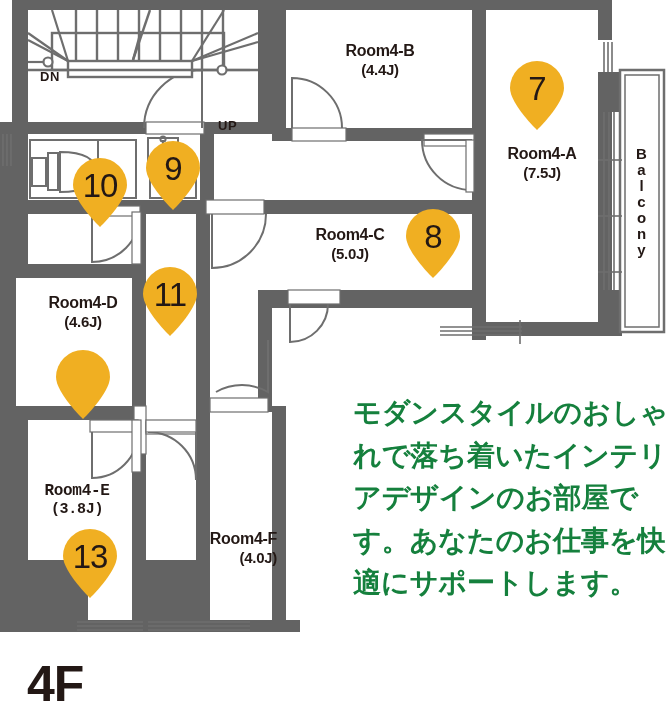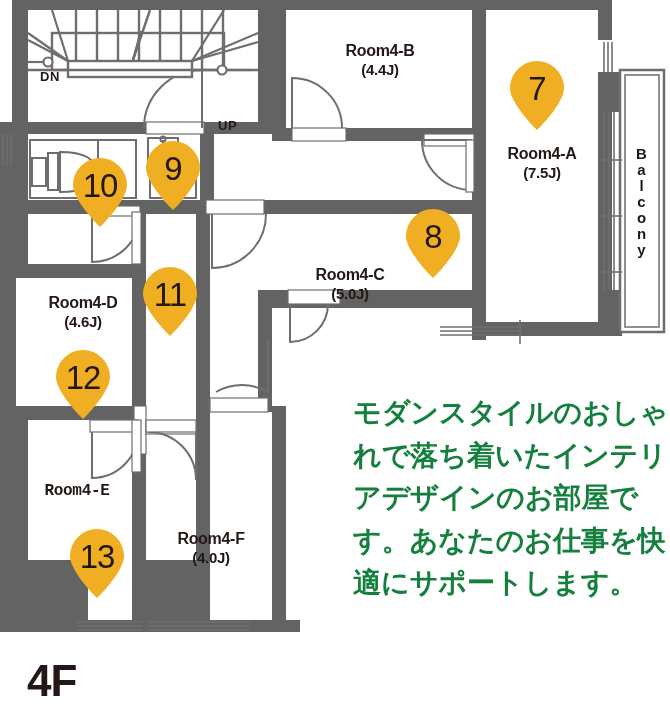--- a/index.html
+++ b/index.html
@@ -105,21 +105,21 @@
     letter-spacing: 0px;
     font-family: "DejaVu Sans", "Liberation Sans", sans-serif;
     margin-left: 33px;
   }
 
   
   #floor-label {
     position: absolute;
     left: 27px;
     top: 659px;
-    font-size: 44px;
+    font-size: 50px;
     font-weight: bold;
     color: #231815;
     letter-spacing: -1px;
     line-height: 1;
   }
 </style>
 </head>
 <body>
 
 <div id="plan-root">
@@ -380,35 +380,36 @@
   <div class="room-label" style="left:300px; top:42px; width:160px;">
     <span class="rl-name">Room4-B</span>
     <span class="rl-area">(4.4J)</span>
   </div>
 
   <div class="room-label" style="left:482px; top:145px; width:120px;">
     <span class="rl-name">Room4-A</span>
     <span class="rl-area">(7.5J)</span>
   </div>
 
-  <div class="room-label" style="left:290px; top:226px; width:120px;margin-top:40px;">
+  <div class="room-label" style="left:290px; top:226px; width:120px;">
     <span class="rl-name">Room4-C</span>
     <span class="rl-area">(5.0J)</span>
   </div>
 
   <div class="room-label" style="left:28px; top:294px; width:110px;">
     <span class="rl-name">Room4-D</span>
     <span class="rl-area">(4.6J)</span>
   </div>
 
   <div class="room-label" style="left:22px; top:482px; width:110px;font-family:Liberation Mono, monospace;">
     <span class="rl-name">Room4-E</span>
-  </div>
-
-  <div class="room-label" style="left:156px; top:530px; width:110px;">
+    <span class="rl-area">(3.8J)</span>
+  </div>
+
+  <div class="room-label" style="left:167px; top:530px; width:110px;text-align:right;">
     <span class="rl-name">Room4-F</span>
     <span class="rl-area">(4.0J)</span>
   </div>
 
   <div class="balcony-label" style="left:633px; top:145px;">Balcony</div>
 
   <div class="dir-label" style="left:40px; top:69px;text-align:center;">DN</div>
   <div class="dir-label" style="left:218px; top:78px;margin-top:40px;">UP</div>
 
   <div class="pin" style="left:508px; top:60px;">
@@ -443,24 +444,23 @@
     <svg class="pin-shape" viewBox="0 0 58 70">
       <path d="M29 70 C 29 70 2 44 2 28 A 27 27 0 1 1 56 28 C 56 44 29 70 29 70 Z" fill="#F0AF22"></path>
     </svg>
     <div class="pin-num">11</div>
   </div>
 
   <div class="pin" style="left:54px; top:349px;">
     <svg class="pin-shape" viewBox="0 0 58 70">
       <path d="M29 70 C 29 70 2 44 2 28 A 27 27 0 1 1 56 28 C 56 44 29 70 29 70 Z" fill="#F0AF22"></path>
     </svg>
-    <div class="pin-num">12</div>
-  </div>
-
-  <div class="pin" style="left:68px; top:528px;">
+  </div>
+
+  <div class="pin" style="left:61px; top:528px;">
     <svg class="pin-shape" viewBox="0 0 58 70">
       <path d="M29 70 C 29 70 2 44 2 28 A 27 27 0 1 1 56 28 C 56 44 29 70 29 70 Z" fill="#F0AF22"></path>
     </svg>
     <div class="pin-num">13</div>
   </div>
 
   <div id="description">モダンスタイルのおしゃれで落ち着いたインテリアデザインのお部屋です。あなたのお仕事を快適にサポートします。</div>
 
   <div id="floor-label">4F</div>
 

